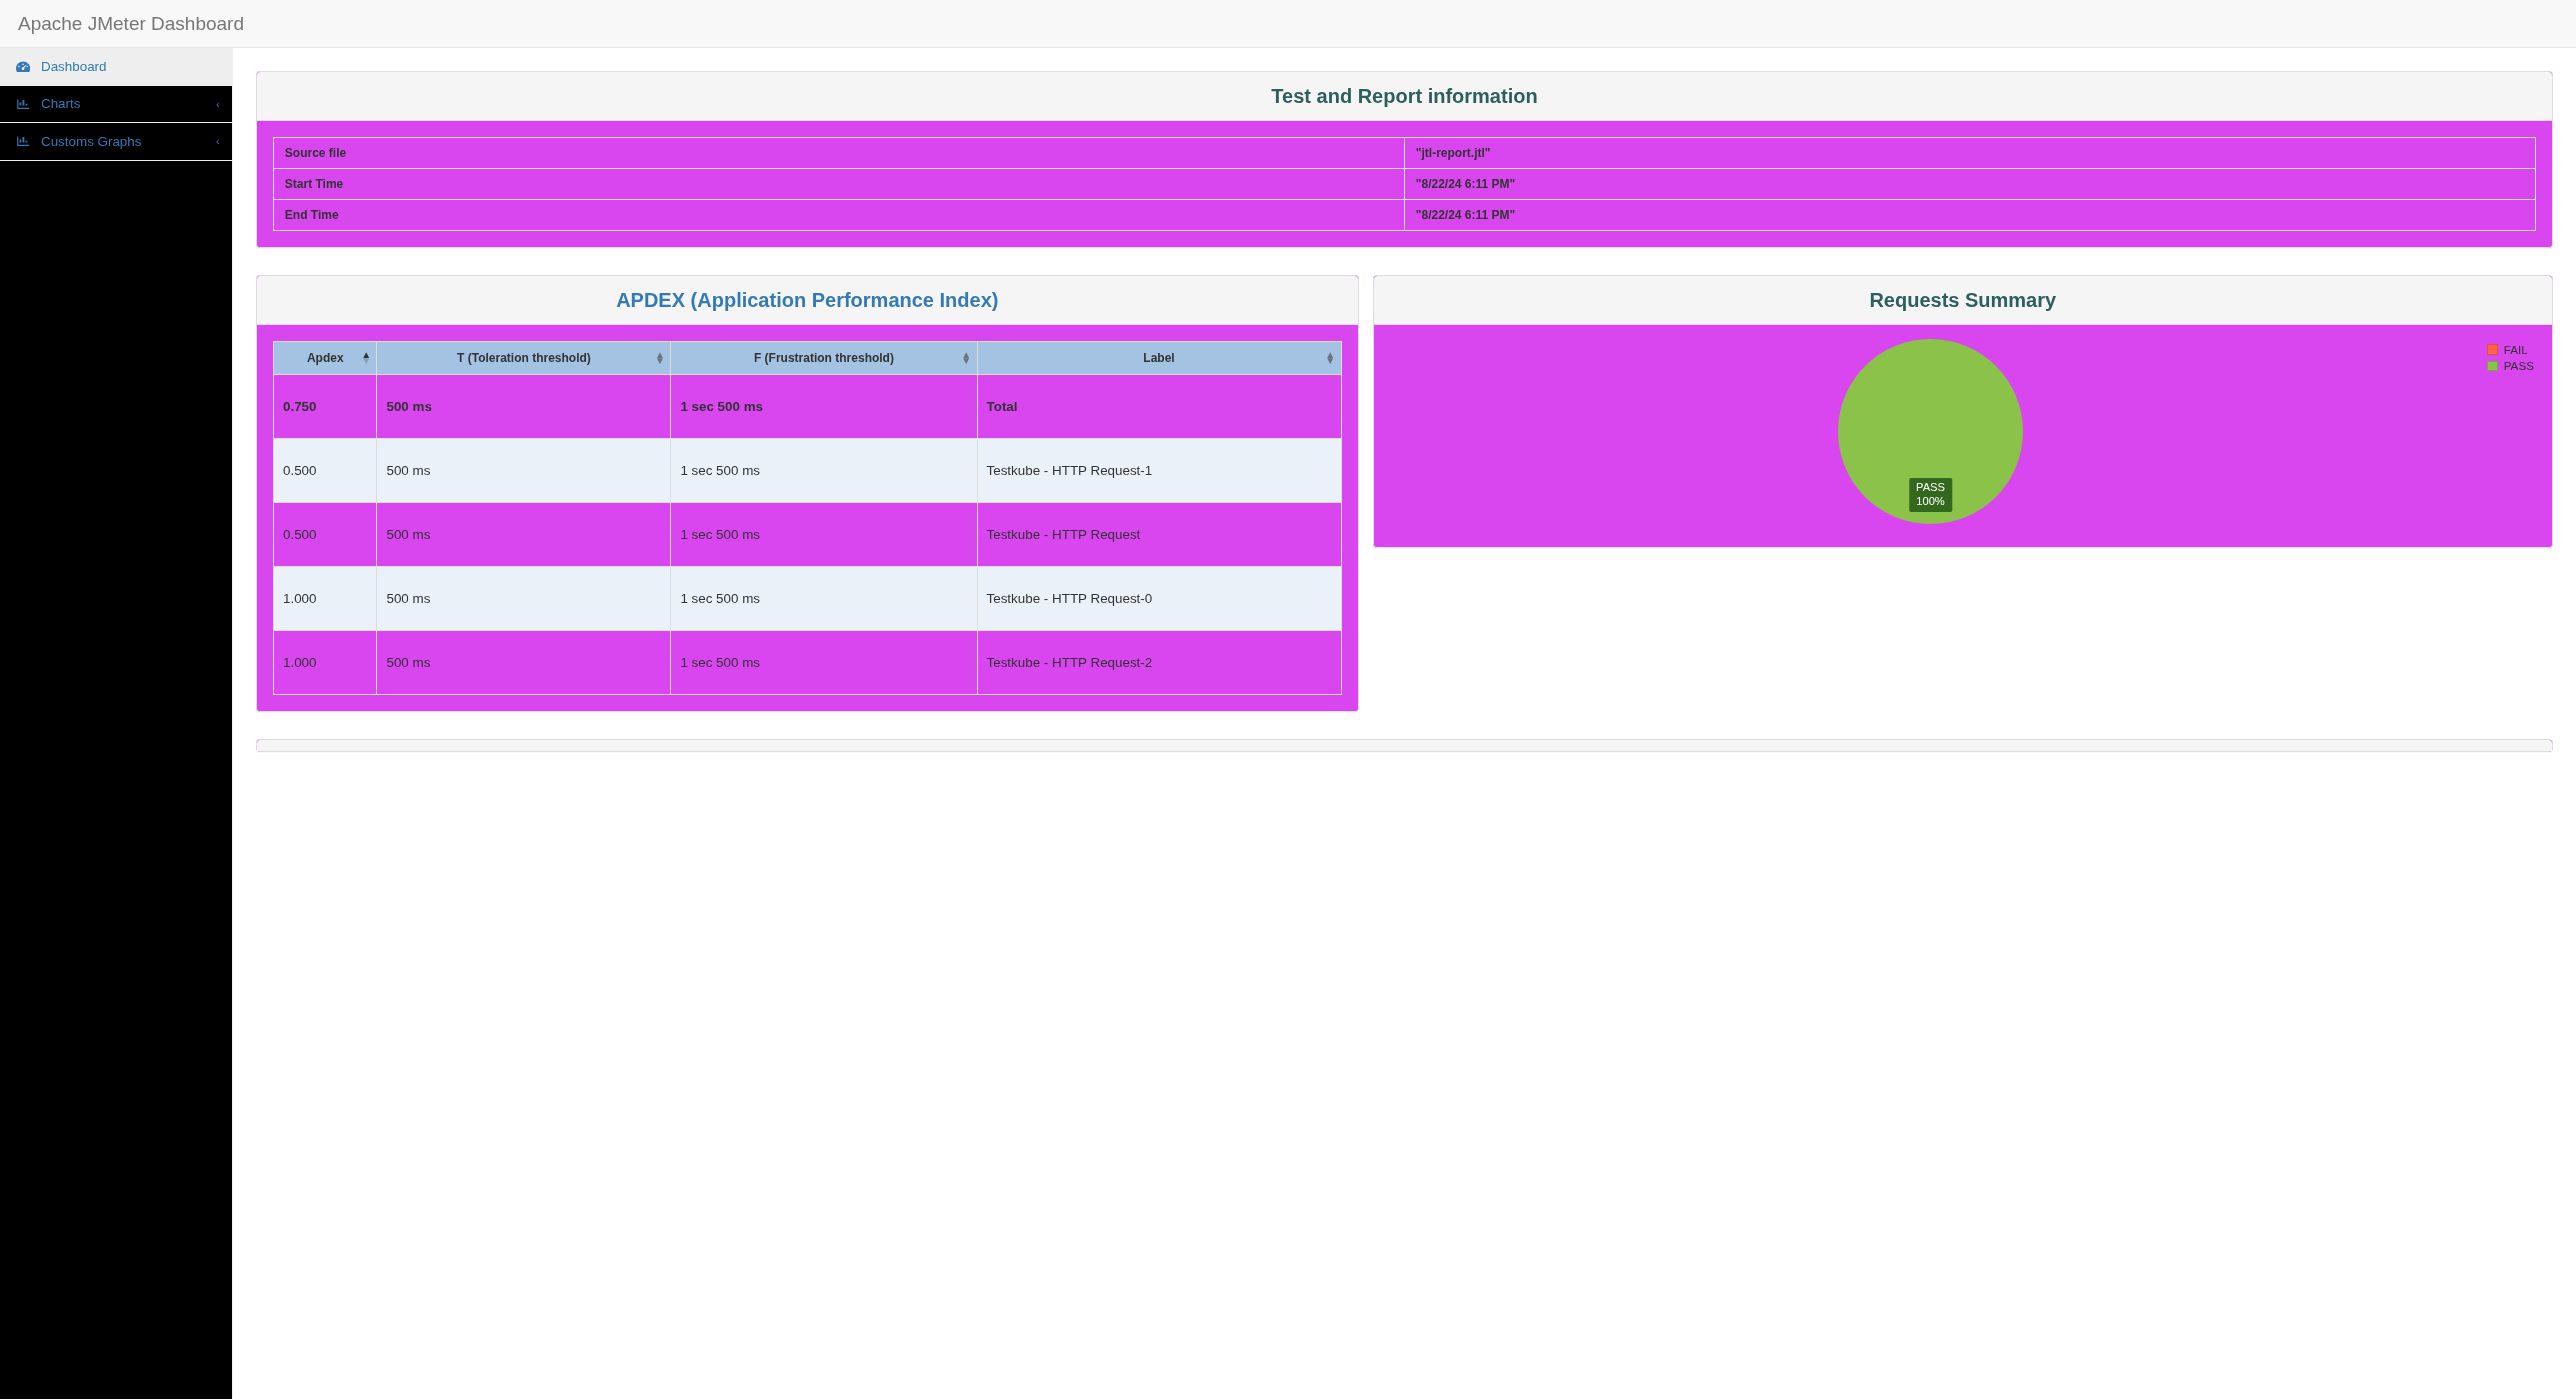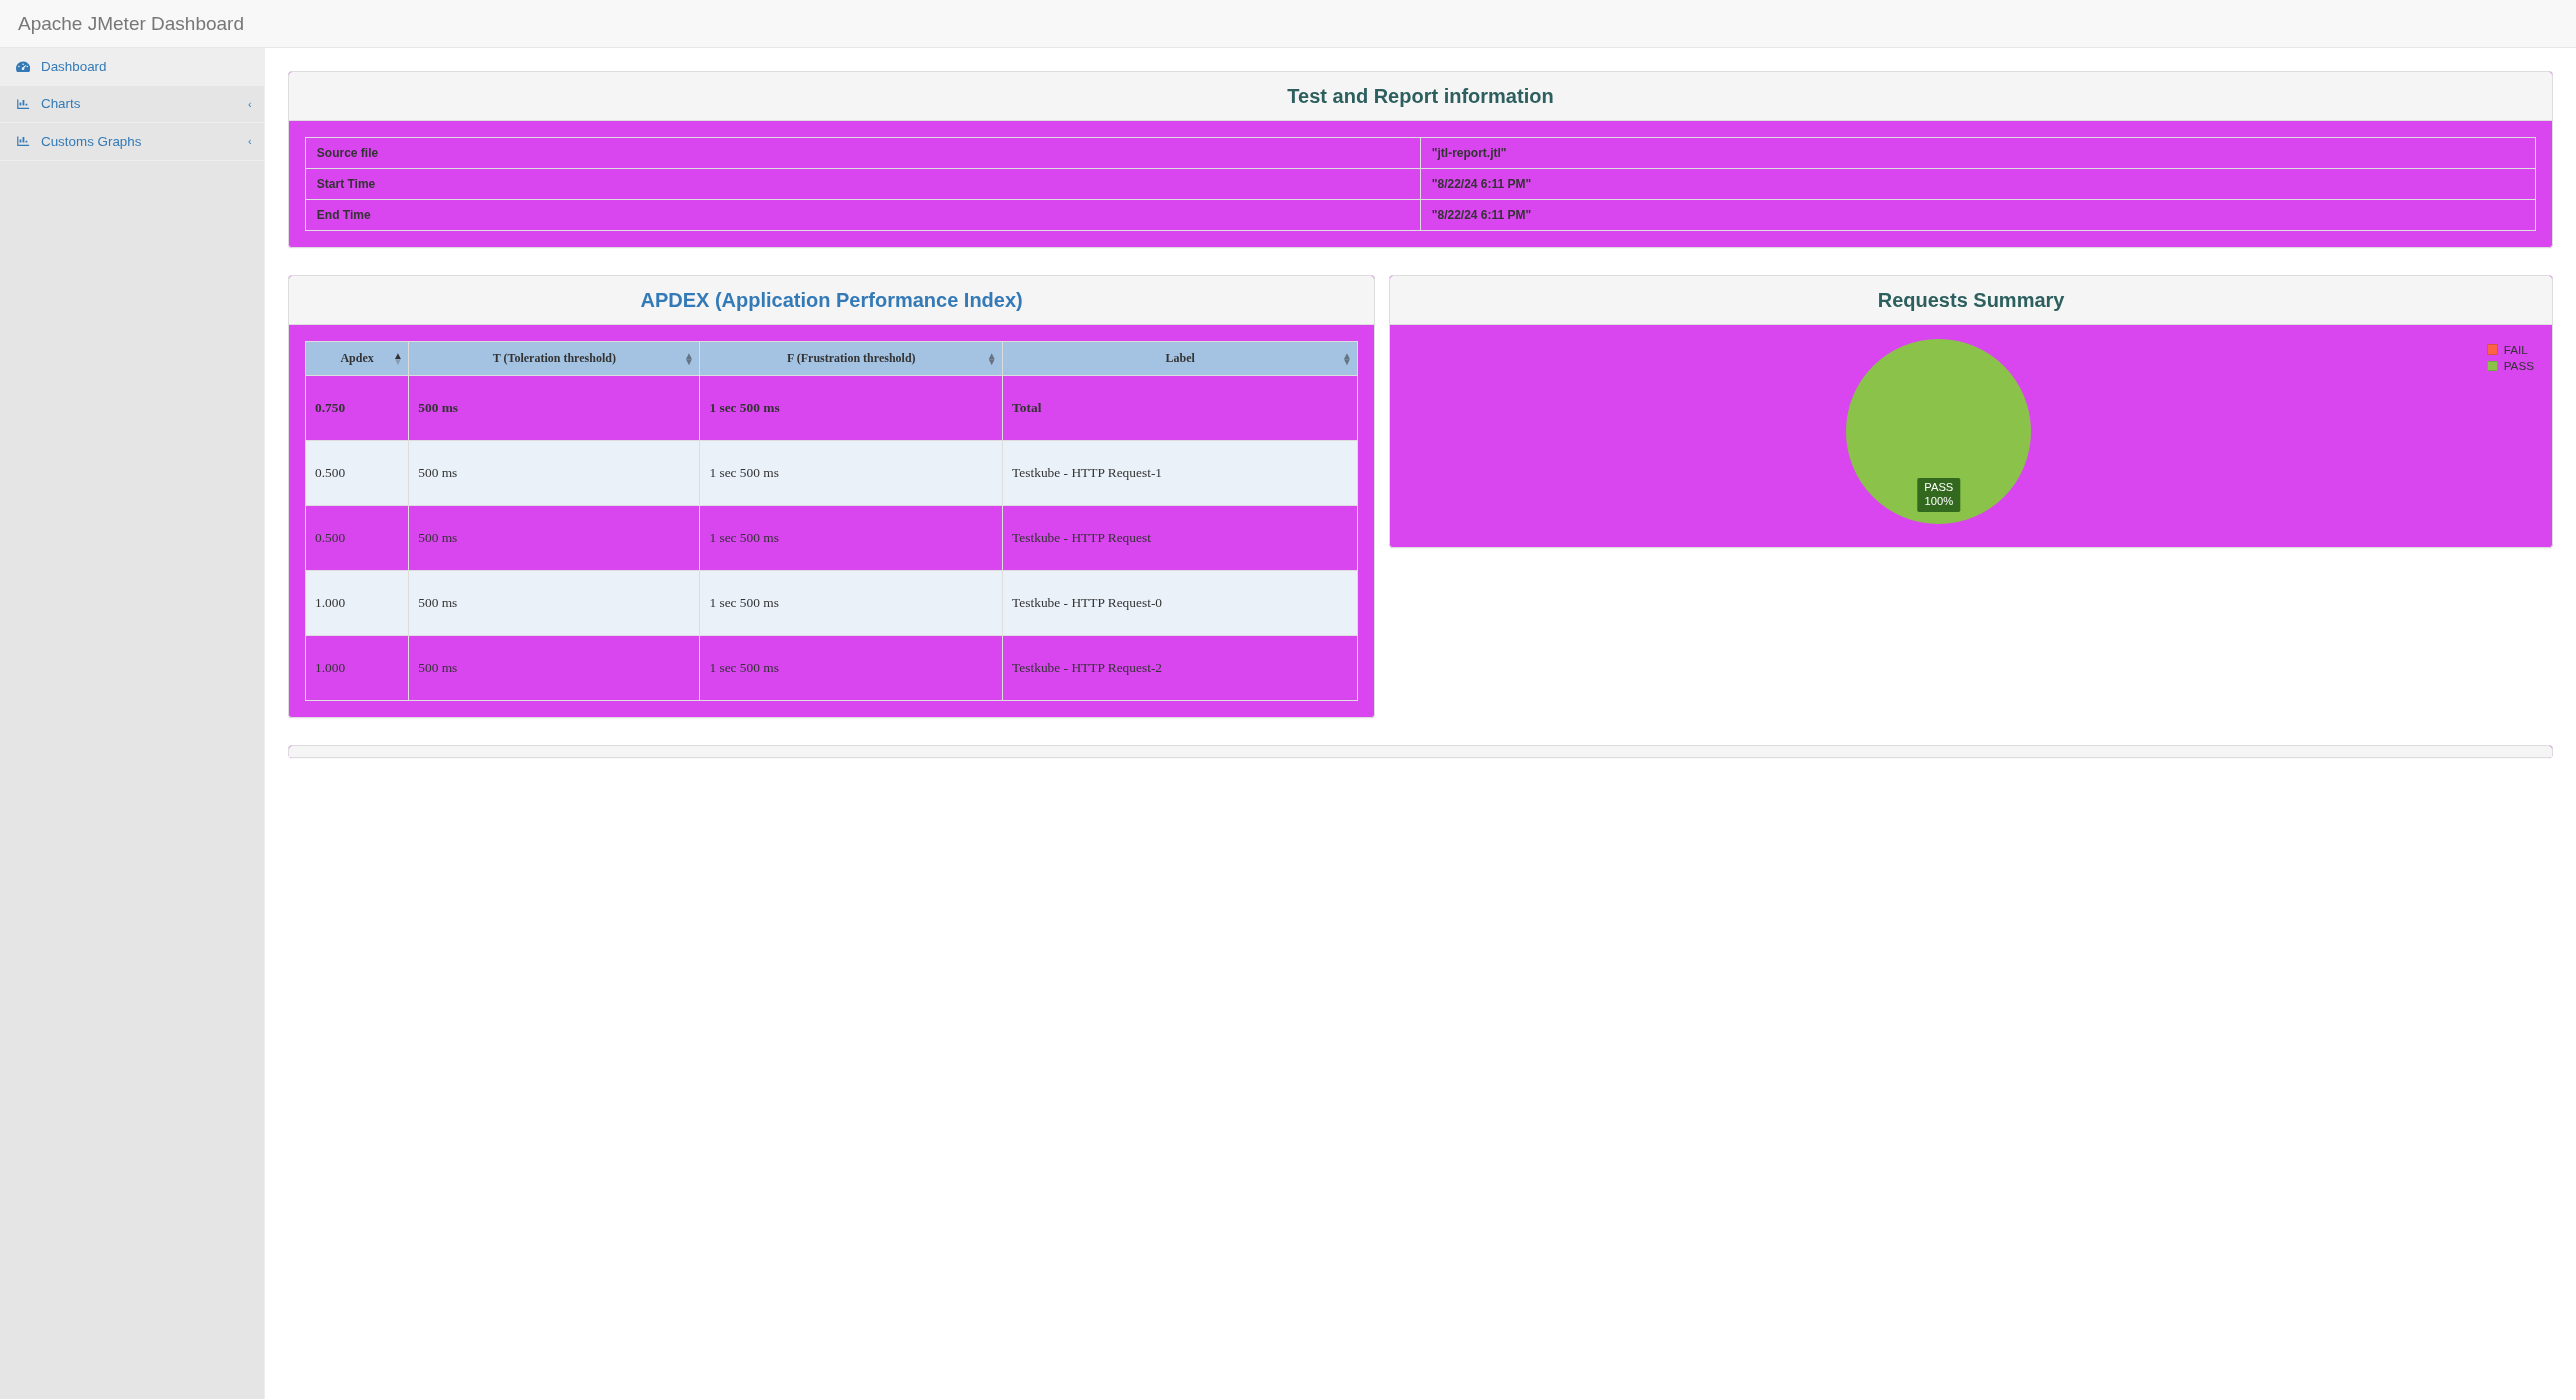--- a/index.html
+++ b/index.html
@@ -15,22 +15,22 @@
     border-bottom: 0.9px solid #e7e7e7;
     padding: 12.5px 18px;
   }
   .topbar-title {
     color: #777;
     font-size: 19px;
     font-weight: 400;
   }
   .layout { display: flex; min-height: calc(100% - 49px); }
   .sidebar {
-    width: 265px;
-    background: #e5e5e5;
+    width: 233px;
+    background: #000000;
     flex-shrink: 0;
     border-right: 0.9px solid #eee;
   }
   .sidebar-item {
     display: flex;
     align-items: center;
     padding: 10.8px 16px;
     font-size: 13.4px;
     color: #337ab7;
     border-bottom: 0.9px solid #eee;
@@ -94,21 +94,20 @@
     font-weight: bold;
   }
 
   .row { display: flex; gap: 14px; align-items: flex-start; }
   .col-left { flex: 0 0 48%; max-width: 48%; }
   .col-right { flex: 1; }
 
   table.apdex {
     width: 100%;
     border-collapse: collapse;
-    font-family: Liberation Serif, serif;
   }
   table.apdex th {
     background: #a4c3e3;
     color: #333;
     font-weight: 700;
     font-size: 12px;
     padding: 9px 7.2px;
     border: 0.9px solid #ddd;
     text-align: center;
     position: relative;

